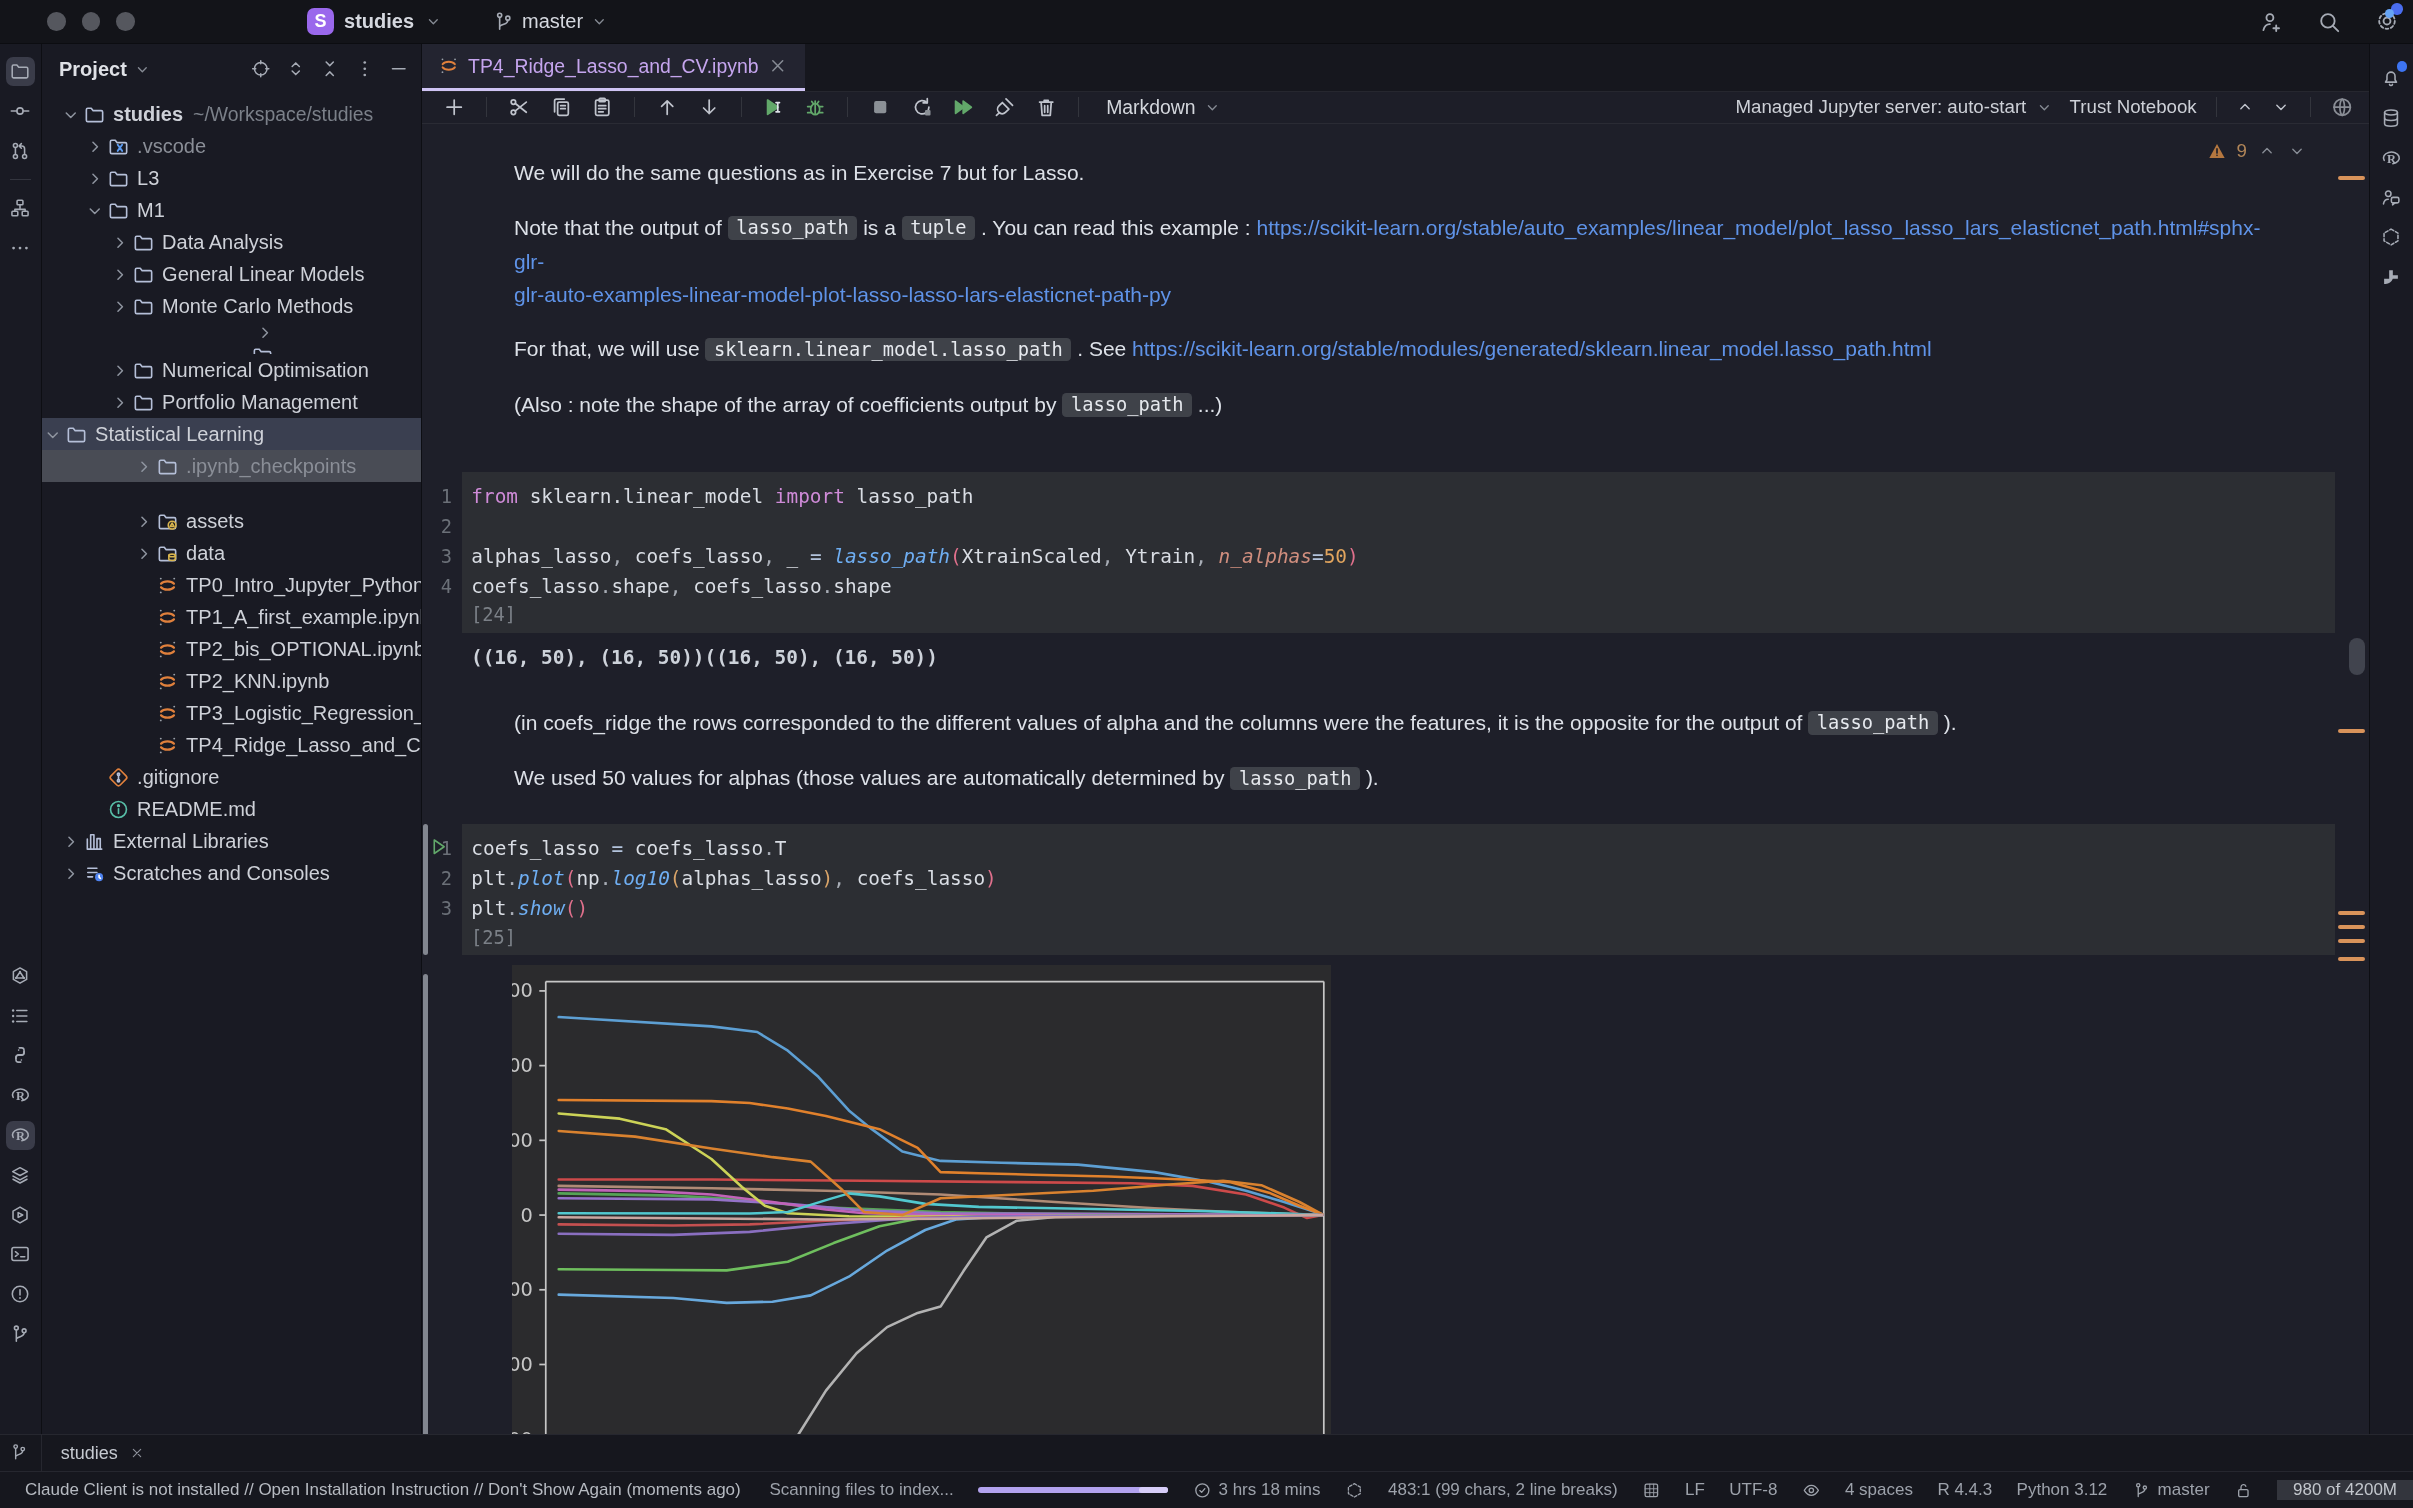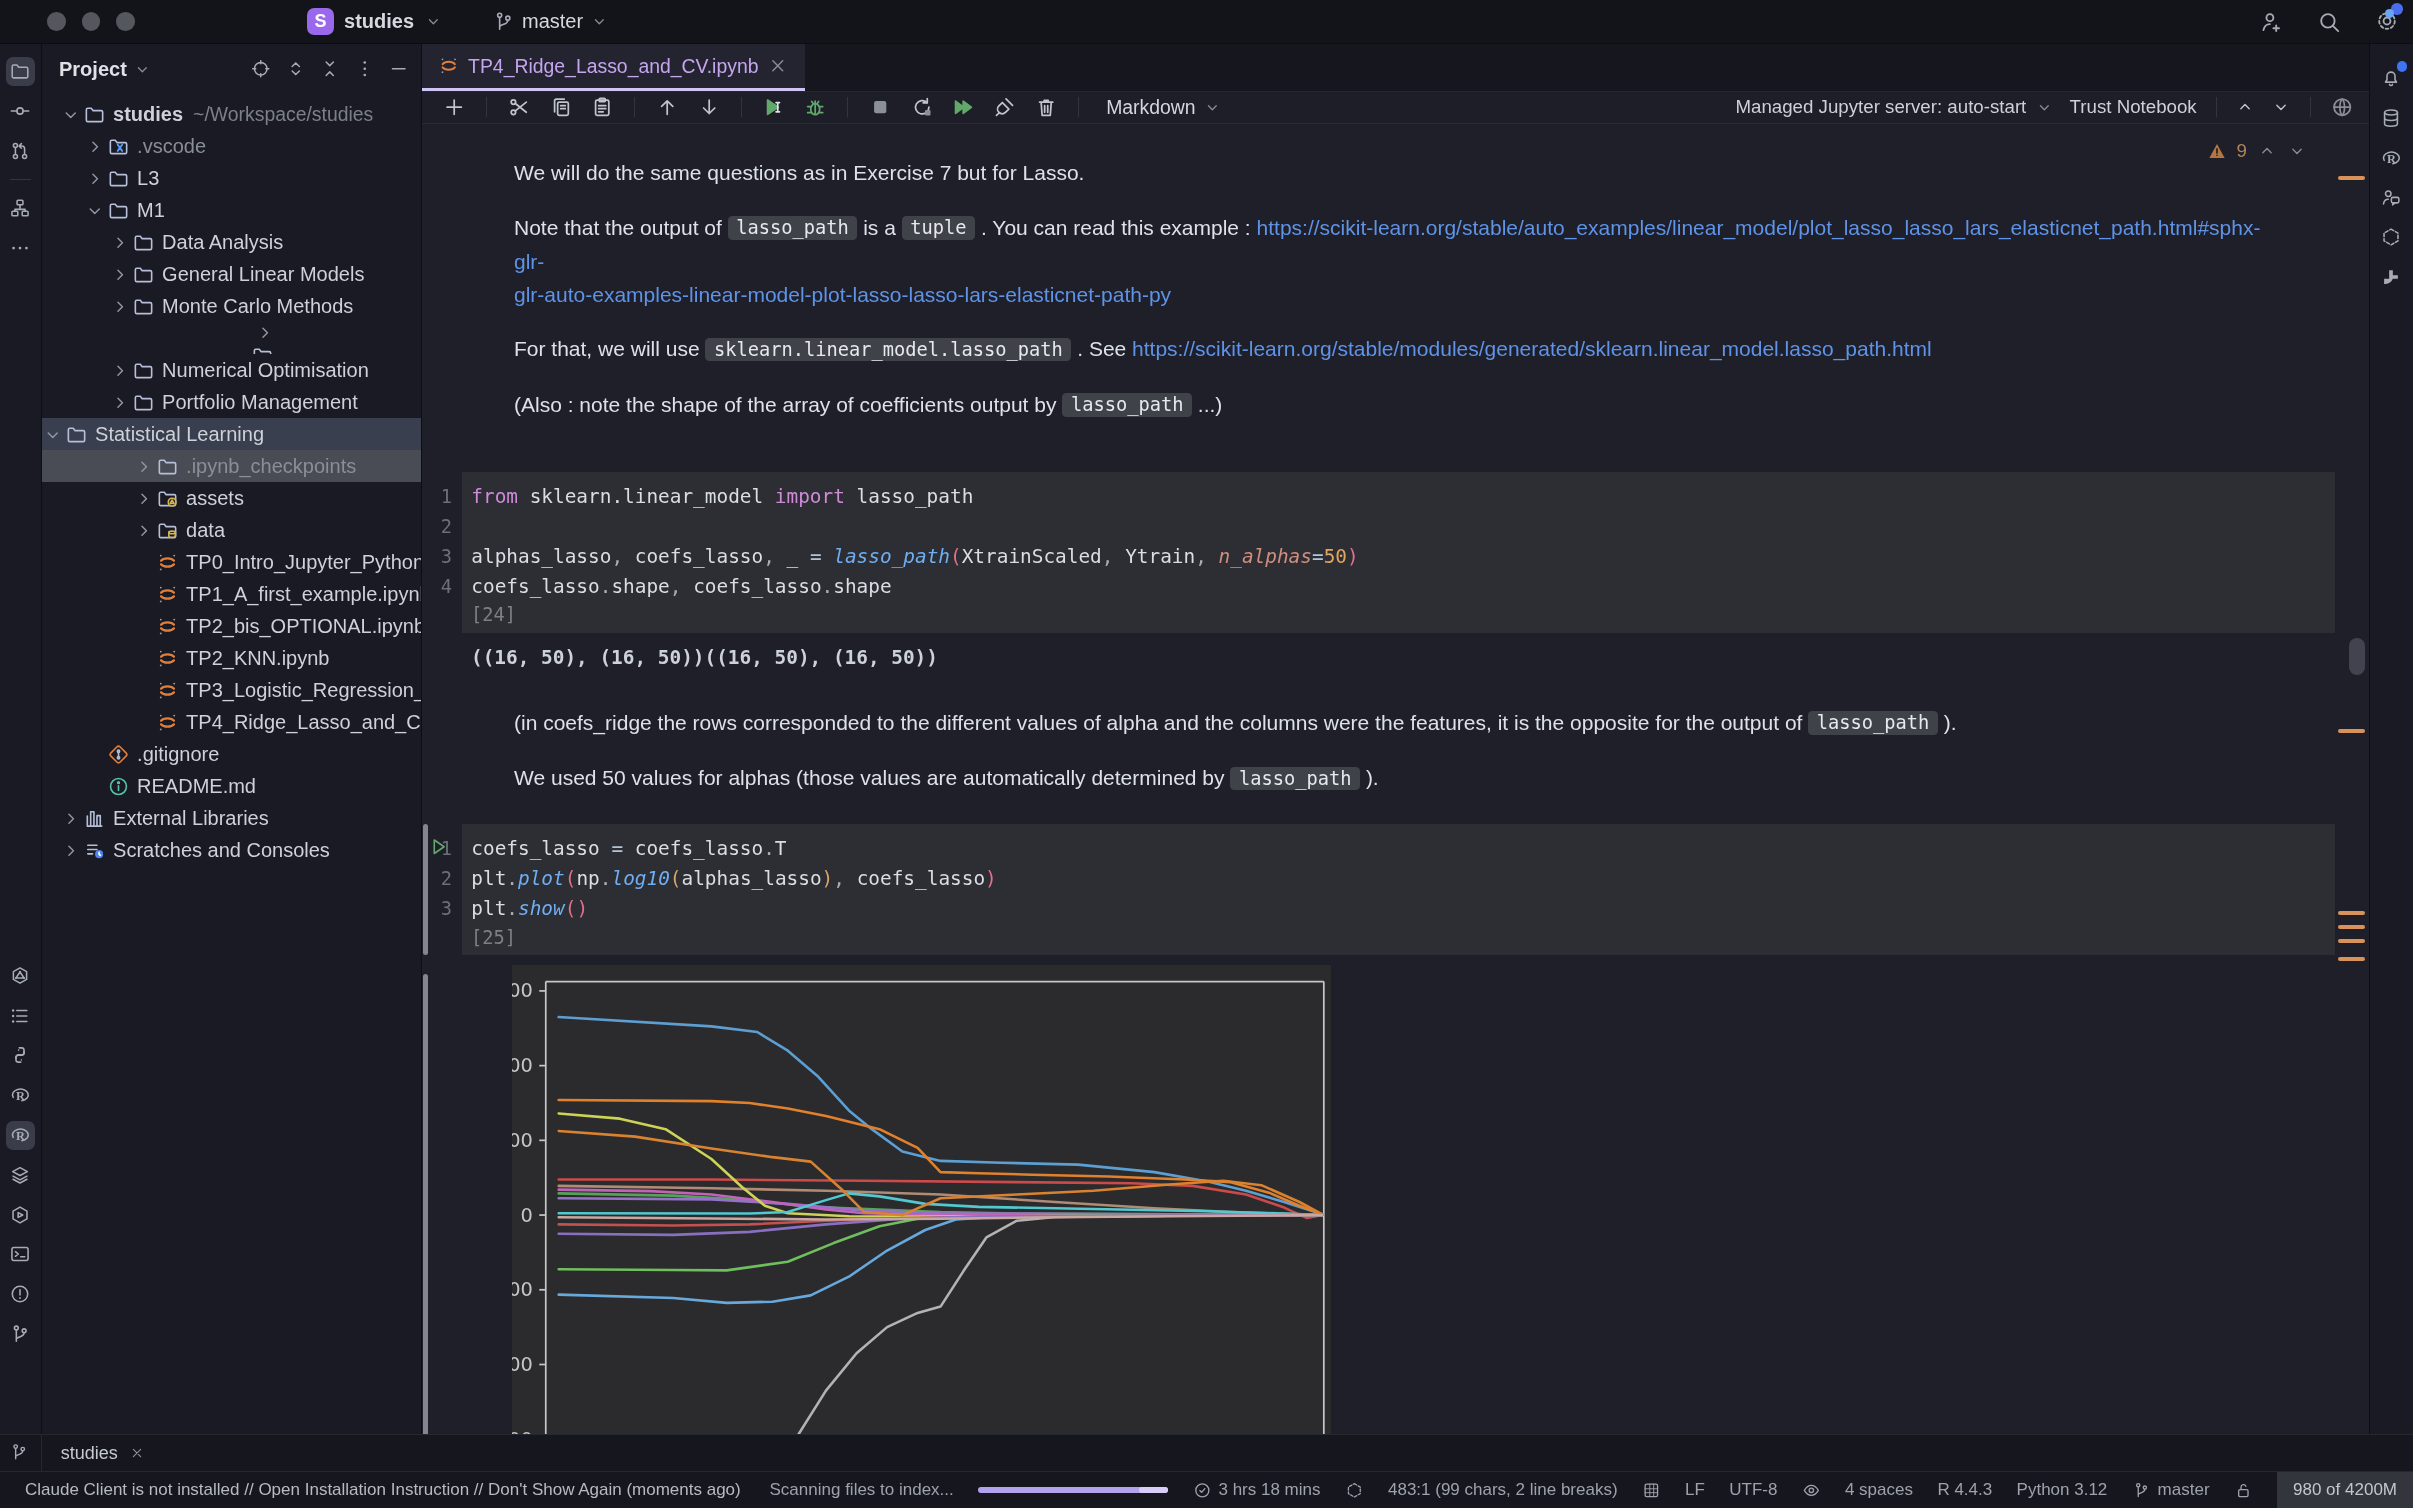--- a/index.html
+++ b/index.html
@@ -106,21 +106,21 @@
   .btab-icell svg{width:20px;height:20px;}
   .btab{display:flex;align-items:center;gap:11.5px;padding:0 18.7px;color:#c6cad1;font-size:18px;}
   .btab .icx{width:16px;height:16px;color:#8d919a;}
   .statusbar{height:36px;background:#16171e;border-top:0.7px solid #26272f;display:flex;align-items:center;flex:none;color:#9da2ab;font-size:17px;padding:0 0 0 25px;}
   .sb-item{display:flex;align-items:center;gap:7.2px;white-space:nowrap;}
   .sb-right{margin-left:auto;display:flex;align-items:center;gap:24.4px;margin-right:0;}
   .sb-ic{width:18.7px;height:18.7px;display:inline-flex;color:#9da2ab;}
   .sb-ic svg{width:100%;height:100%;}
   .progress{width:190px;height:6.5px;border-radius:3.6px;background:#b2a2ee;position:relative;}
   .progress::after{content:"";position:absolute;right:0;top:0;width:29px;height:6.5px;border-radius:3.6px;background:#d7cdf8;}
-  .memchip{background:#33353d;color:#c3c7cd;height:36px;display:flex;align-items:center;padding:0 16px;}
+  .memchip{background:#33353d;color:#c3c7cd;height:20px;display:flex;align-items:center;padding:0 16px;}
 </style>
 </head>
 <body>
 
 <div class="app">
 
   <div class="titlebar">
     <div class="dots">
       <div class="dot"></div>
       <div class="dot"></div>
@@ -527,21 +527,21 @@
                 <path d="M10 7l5 5-5 5"></path>
               </svg>
             </span>
             <span class="ficon">
               <svg viewBox="0 0 24 24" fill="none" stroke="currentColor" stroke-width="1.7" stroke-linecap="round" stroke-linejoin="round">
                 <path d="M3.5 7a1.5 1.5 0 0 1 1.5-1.5h3.6l2 2.5H19a1.5 1.5 0 0 1 1.5 1.5v8.5A1.5 1.5 0 0 1 19 19.5H5A1.5 1.5 0 0 1 3.5 18z"></path>
               </svg>
             </span>
             <span class="lbl">.ipynb_checkpoints</span>
           </div>
-          <div class="trow" style="padding-left: 91px;">
+          <div class="trow" style="padding-left: 91px; margin-top: 23px;">
             <span class="chev">
               <svg viewBox="0 0 24 24" fill="none" stroke="currentColor" stroke-width="1.7" stroke-linecap="round" stroke-linejoin="round">
                 <path d="M10 7l5 5-5 5"></path>
               </svg>
             </span>
             <span class="ficon">
               <svg viewBox="0 0 24 24" fill="none" stroke="currentColor" stroke-width="1.7" stroke-linecap="round" stroke-linejoin="round">
                 <path d="M3.5 7a1.5 1.5 0 0 1 1.5-1.5h3.6l2 2.5H19a1.5 1.5 0 0 1 1.5 1.5v8.5A1.5 1.5 0 0 1 19 19.5H5A1.5 1.5 0 0 1 3.5 18z"></path>
                 <circle cx="16.8" cy="15.8" r="4" stroke="#d8b54e" fill="#191a23"></circle>
                 <path stroke="#d8b54e" d="M16.8 13.6l2 3.6h-4z"></path>

